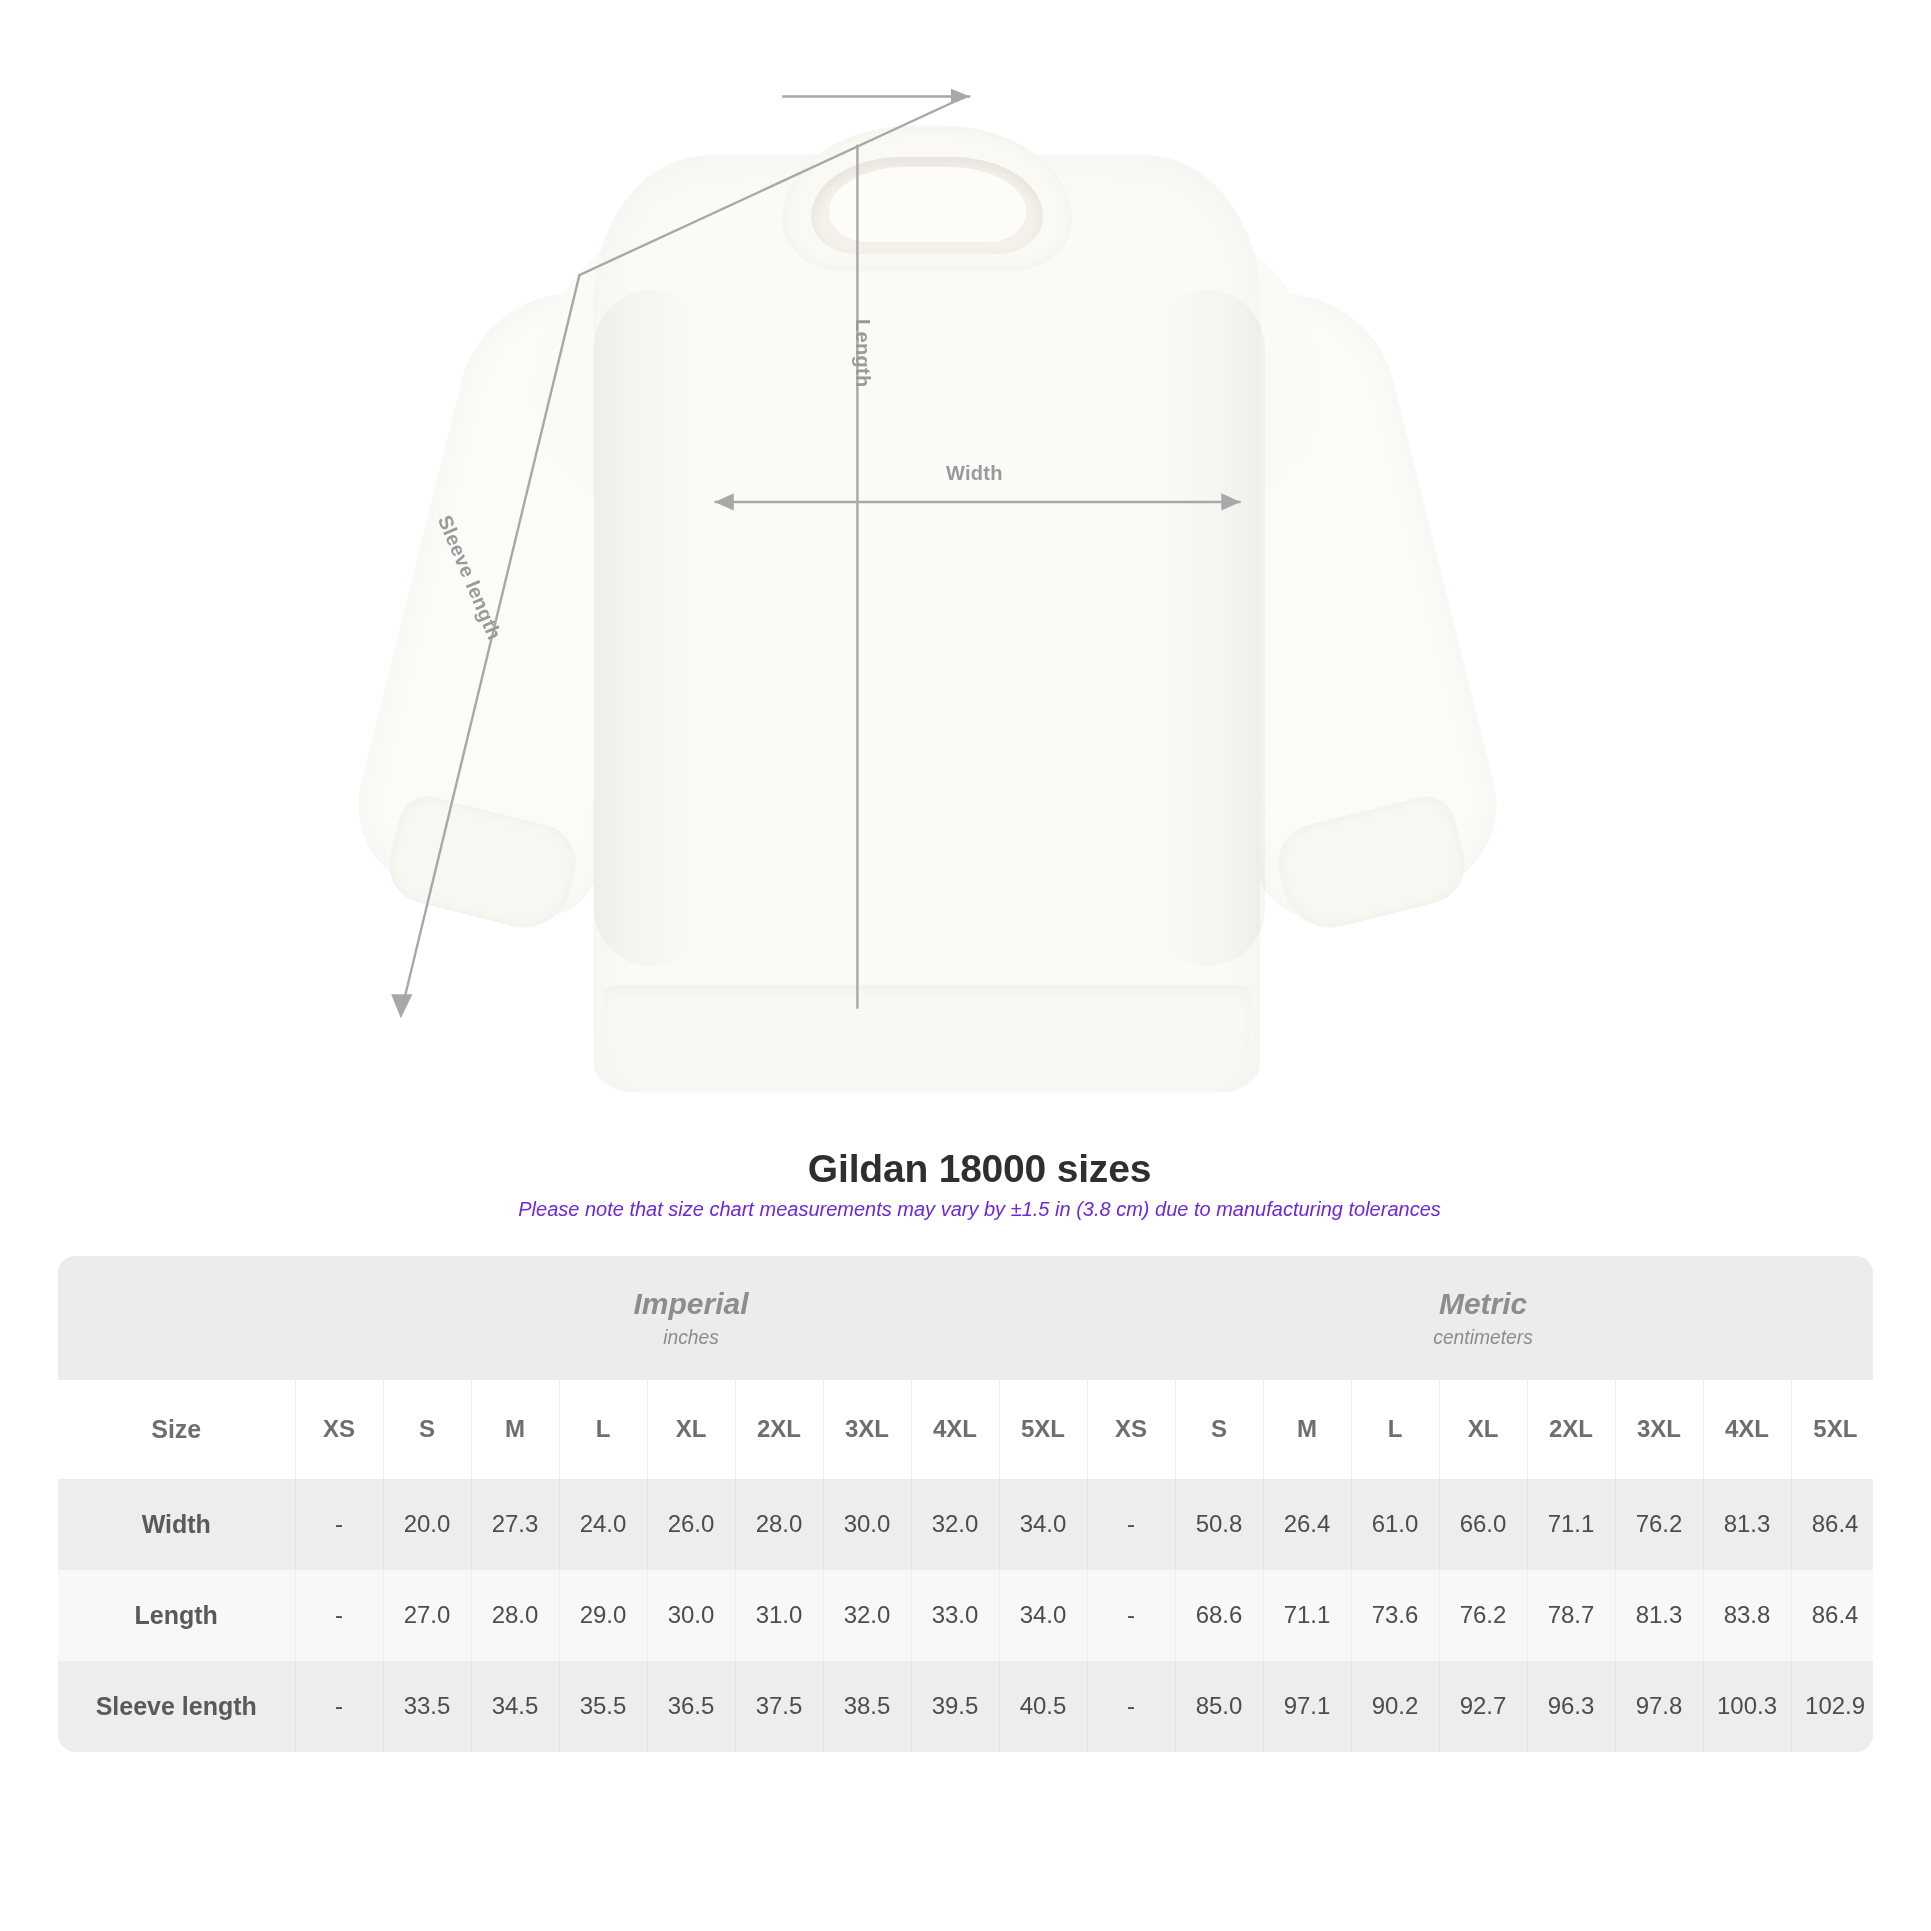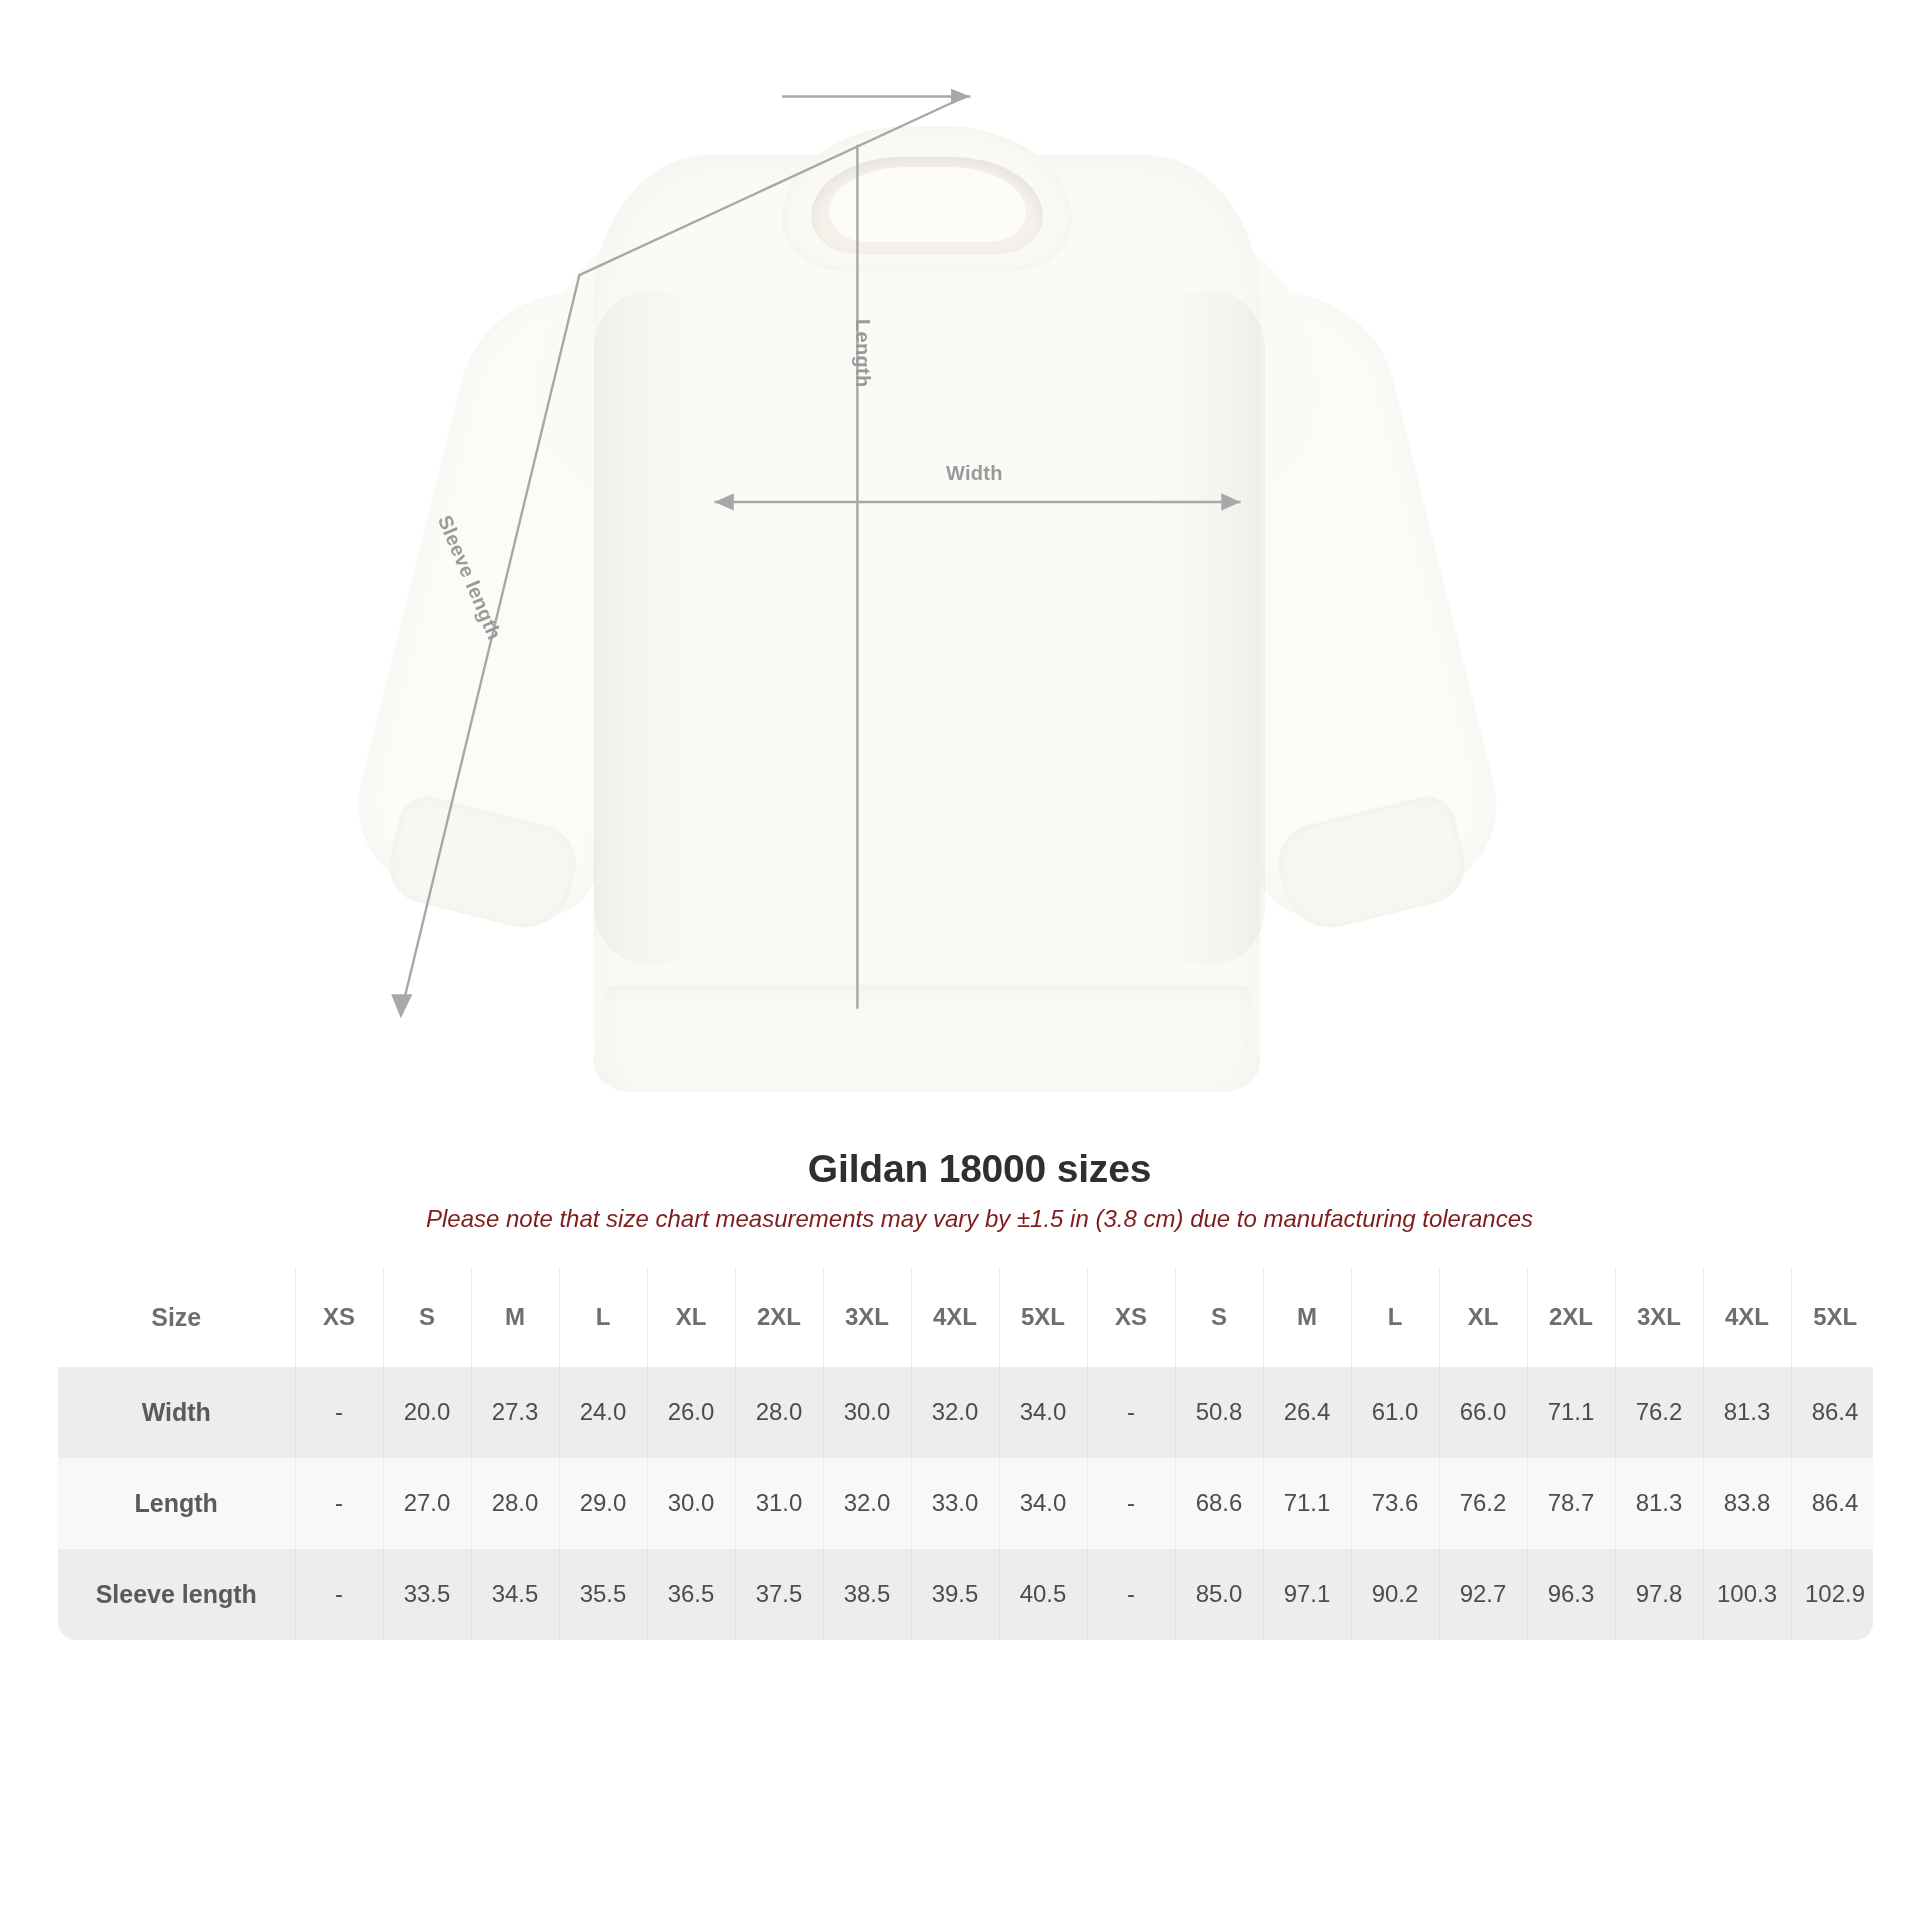--- a/index.html
+++ b/index.html
@@ -204,24 +204,24 @@
     margin-top: 7.7px;
     padding-left: 28px;
   }
   .chart-title {
     font-size: 39px;
     font-weight: bold;
     color: #2f2f2f;
     letter-spacing: -0.2px;
   }
   .chart-note {
-    font-size: 24px;
+    font-size: 20px;
     font-style: italic;
-    color: #7f1d1d;
-    margin-top: 14px;
+    color: #6d28d9;
+    margin-top: 7px;
   }
 
   
   .table-wrap {
     margin: 35px 58px 0 58px;
     border-radius: 17.4px;
     overflow: hidden;
   }
   table.size-table {
     border-collapse: collapse;
@@ -348,20 +348,31 @@
         <col class="cell-col">
         <col class="cell-col">
         <col class="cell-col">
         <col class="cell-col">
       <col class="cell-col">
         <col class="cell-col">
         <col class="cell-col">
         <col class="cell-col">
     </colgroup>
     <tbody id="table-body">
+        <tr class="unit-header">
+          <td></td>
+          <td colspan="9">
+            <div class="unit-title">Imperial</div>
+            <div class="unit-sub">inches</div>
+          </td>
+          <td colspan="9">
+            <div class="unit-title">Metric</div>
+            <div class="unit-sub">centimeters</div>
+          </td>
+        </tr>
         <tr class="size-row">
           <td class="rowhead">Size</td>
           <td>XS</td>
           <td>S</td>
           <td>M</td>
           <td>L</td>
           <td>XL</td>
           <td>2XL</td>
           <td>3XL</td>
           <td>4XL</td>

